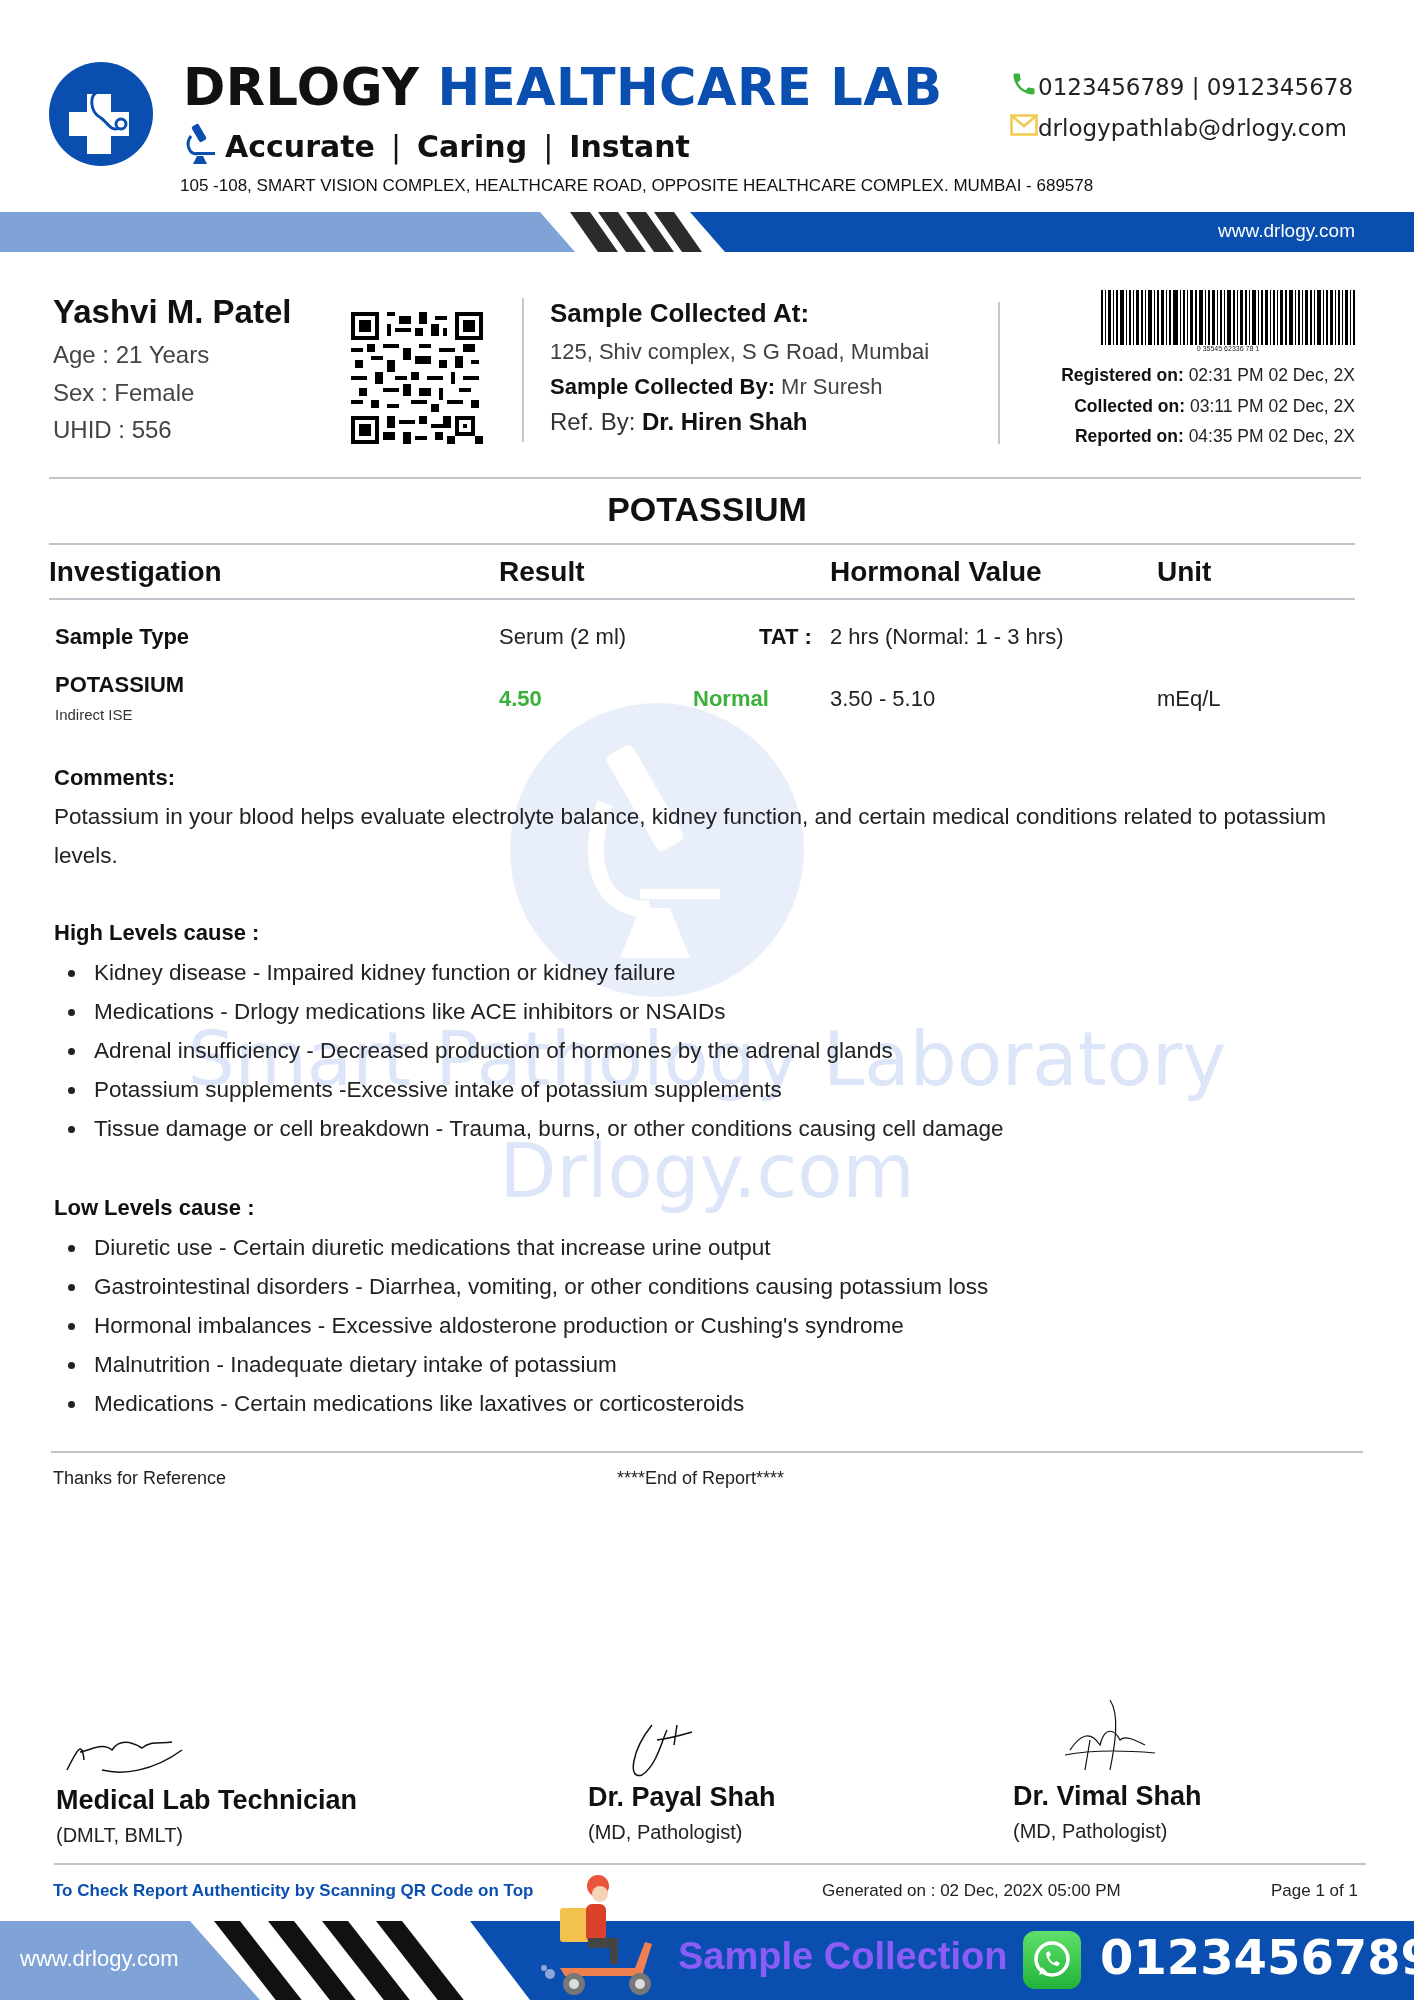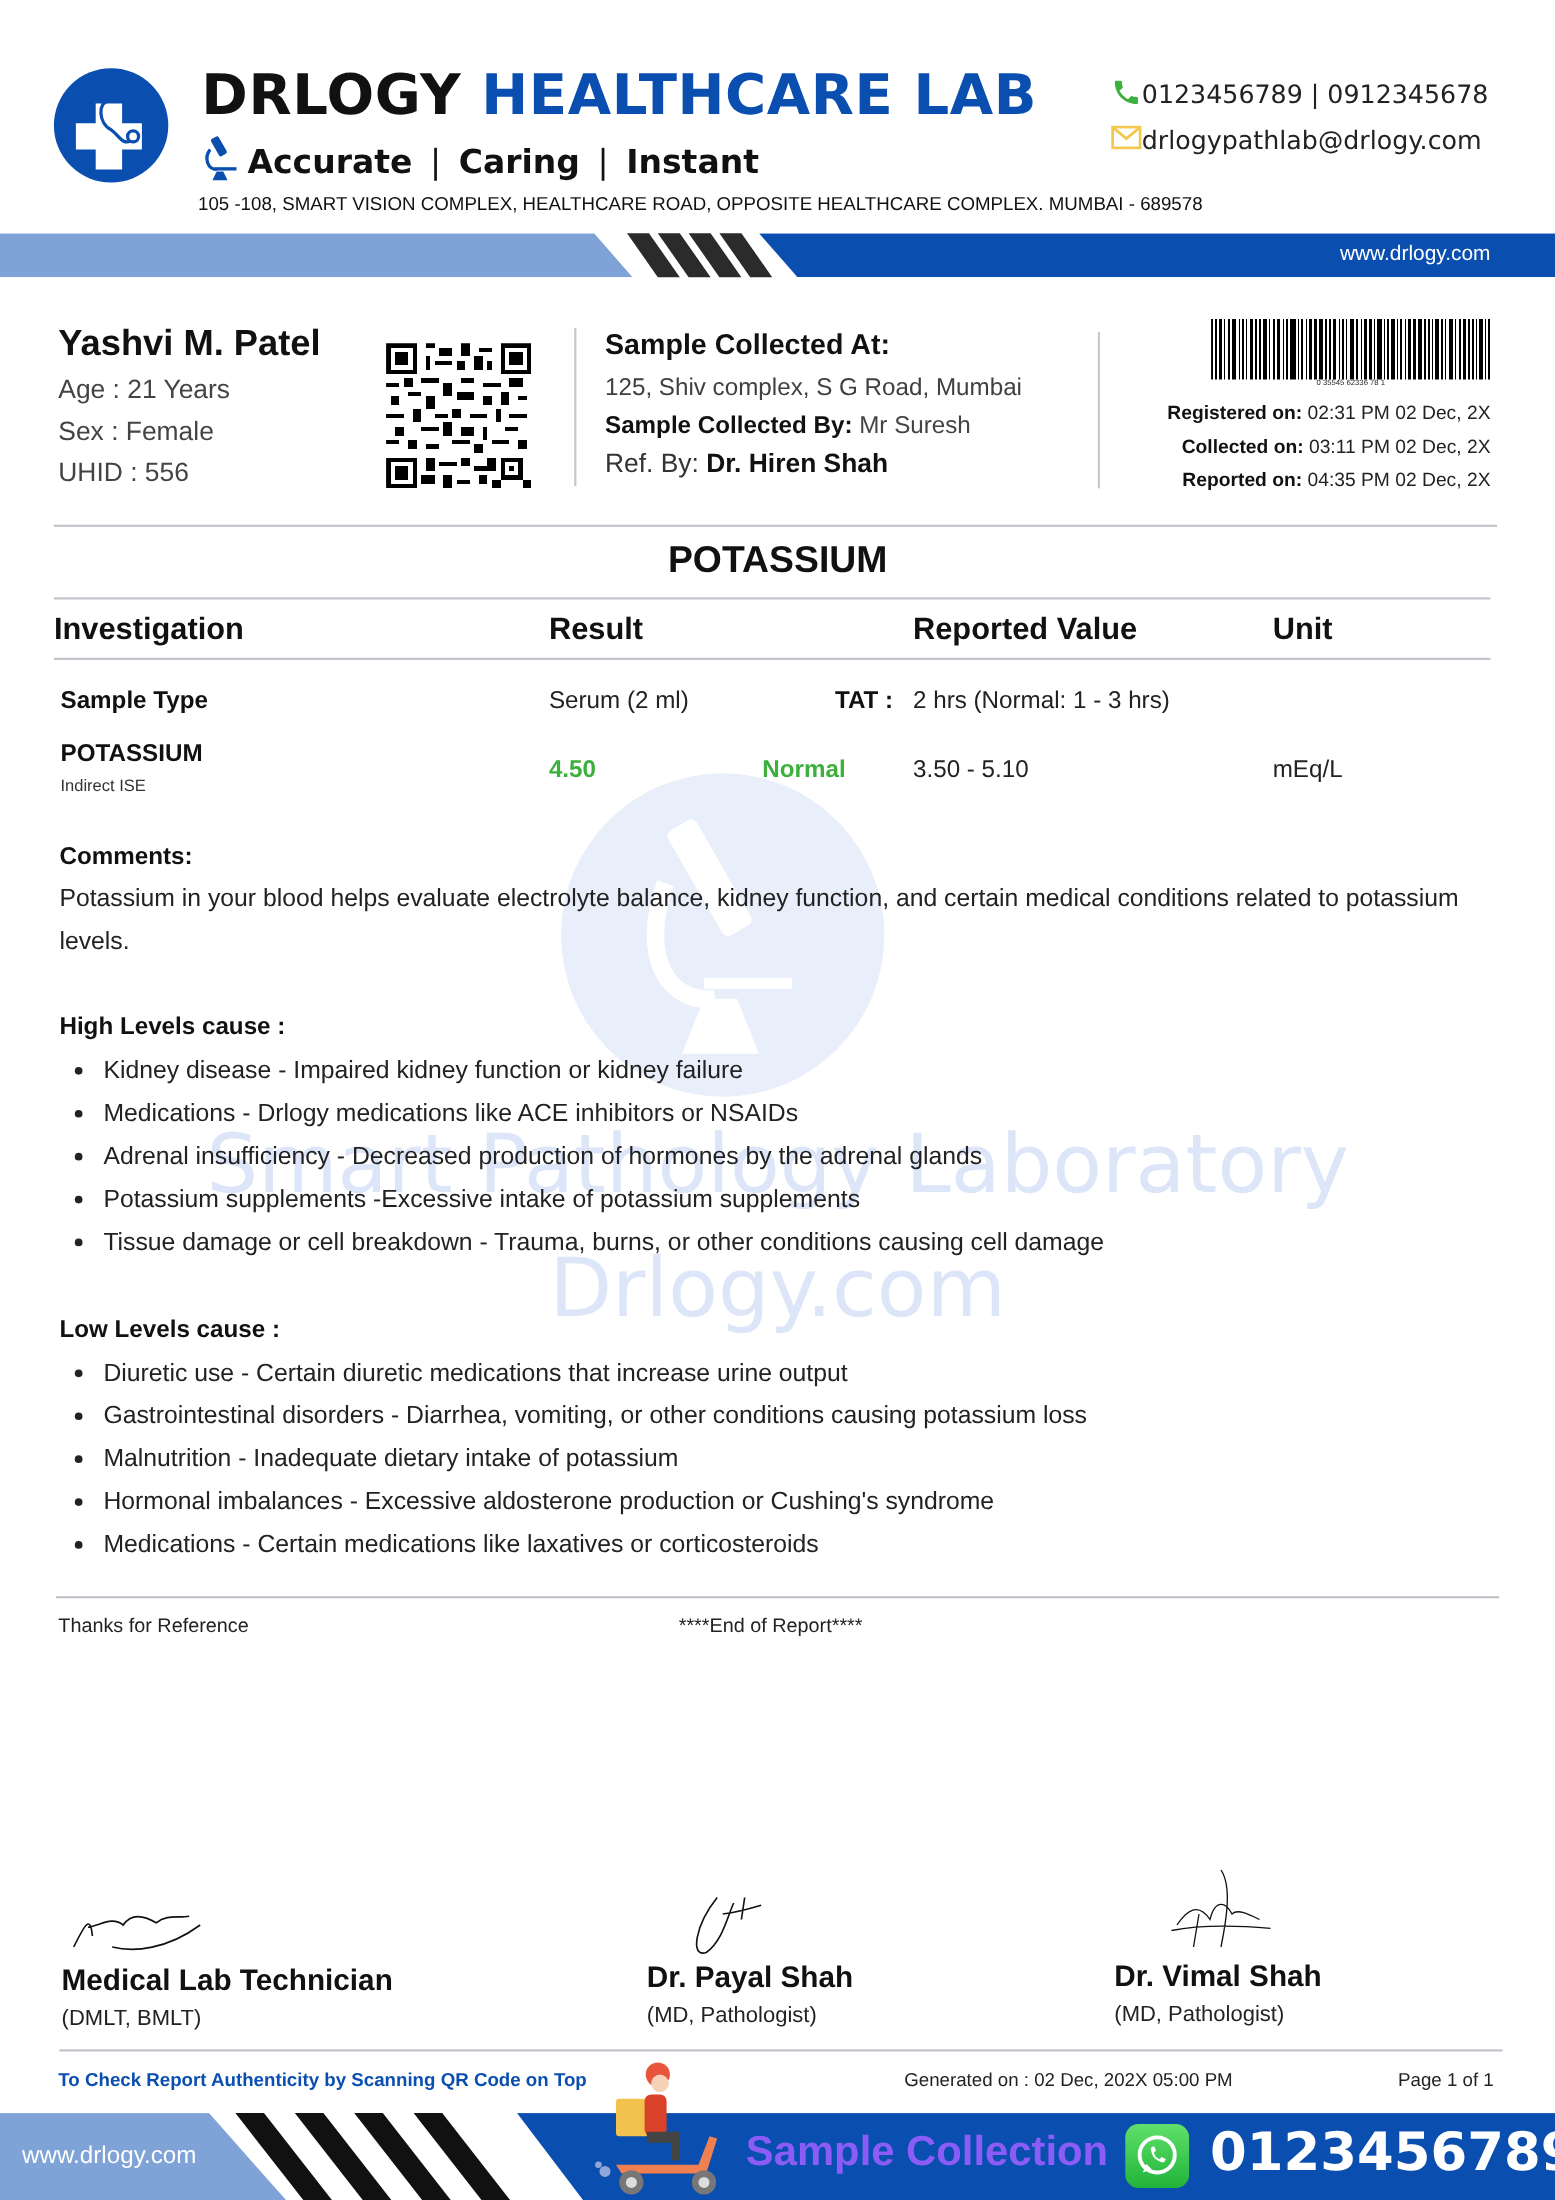--- a/index.html
+++ b/index.html
@@ -313,21 +313,21 @@
   </svg>
 </div>
 <div class="abs wm-text1">Smart Pathology Laboratory</div>
 <div class="abs wm-text2">Drlogy.com</div>
 
 <div class="abs report-title">POTASSIUM</div>
 <div class="abs hr" style="left:49px; top:543px; width:1306px"></div>
 
 <div class="abs th" style="left:49px">Investigation</div>
 <div class="abs th" style="left:499px">Result</div>
-<div class="abs th" style="left:830px">Reported Value</div>
+<div class="abs th" style="left:830px">Hormonal Value</div>
 <div class="abs th" style="left:1157px">Unit</div>
 <div class="abs hr" style="left:49px; top:598px; width:1306px"></div>
 
 <div class="abs cell b" style="left:55px; top:624px">Sample Type</div>
 <div class="abs cell" style="left:499px; top:624px">Serum (2 ml)</div>
 <div class="abs cell b" style="left:759px; top:624px">TAT :</div>
 <div class="abs cell" style="left:830px; top:624px">2 hrs  (Normal: 1 - 3 hrs)</div>
 
 <div class="abs" style="left:0; top:670px; width:1414px; height:60px">
   <div class="abs cell b" style="left:55px; top:2px">POTASSIUM</div>
@@ -347,22 +347,22 @@
   <li>Medications - Drlogy medications like ACE inhibitors or NSAIDs</li>
   <li>Adrenal insufficiency - Decreased production of hormones by the adrenal glands</li>
   <li>Potassium supplements  -Excessive intake of potassium supplements</li>
   <li>Tissue damage or cell breakdown  - Trauma, burns, or other conditions causing cell damage</li>
 </ul>
 
 <div class="abs sec-h" style="top:1195px">Low Levels cause :</div>
 <ul class="abs blist" style="top:1228px">
   <li>Diuretic use - Certain diuretic medications that increase urine output</li>
   <li>Gastrointestinal disorders - Diarrhea, vomiting, or other conditions causing potassium loss</li>
+  <li>Hormonal imbalances - Excessive aldosterone production or Cushing's syndrome</li>
   <li>Malnutrition - Inadequate dietary intake of potassium</li>
-  <li>Hormonal imbalances - Excessive aldosterone production or Cushing's syndrome</li>
   <li>Medications - Certain medications like laxatives or corticosteroids</li>
 </ul>
 
 <div class="abs hr" style="left:51px; top:1451px; width:1312px"></div>
 <div class="abs foot-small" style="left:53px; top:1468px">Thanks for Reference</div>
 <div class="abs foot-small" style="left:617px; top:1468px">****End of Report****</div>
 
 <div class="abs" style="left:62px; top:1730px">
   <svg width="130" height="50" viewBox="0 0 130 50">
       <path d="M5 40 C15 20 20 10 22 30 M18 22 C30 20 40 12 50 20 C58 8 70 12 80 18 C90 10 100 14 110 12 M40 40 C60 45 90 42 120 20" stroke="#111" stroke-width="1.5" fill="none"></path>

